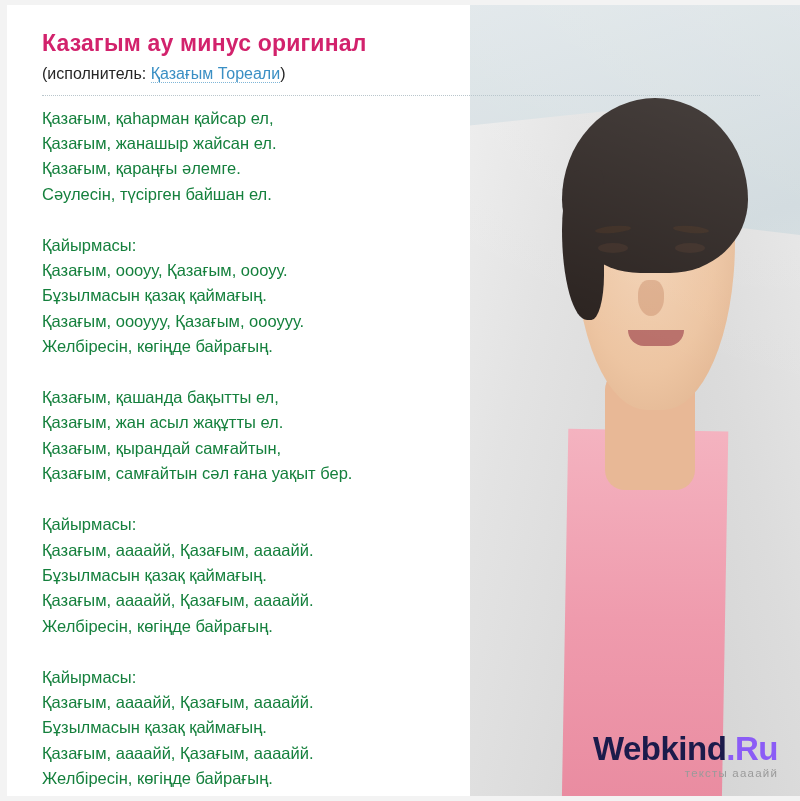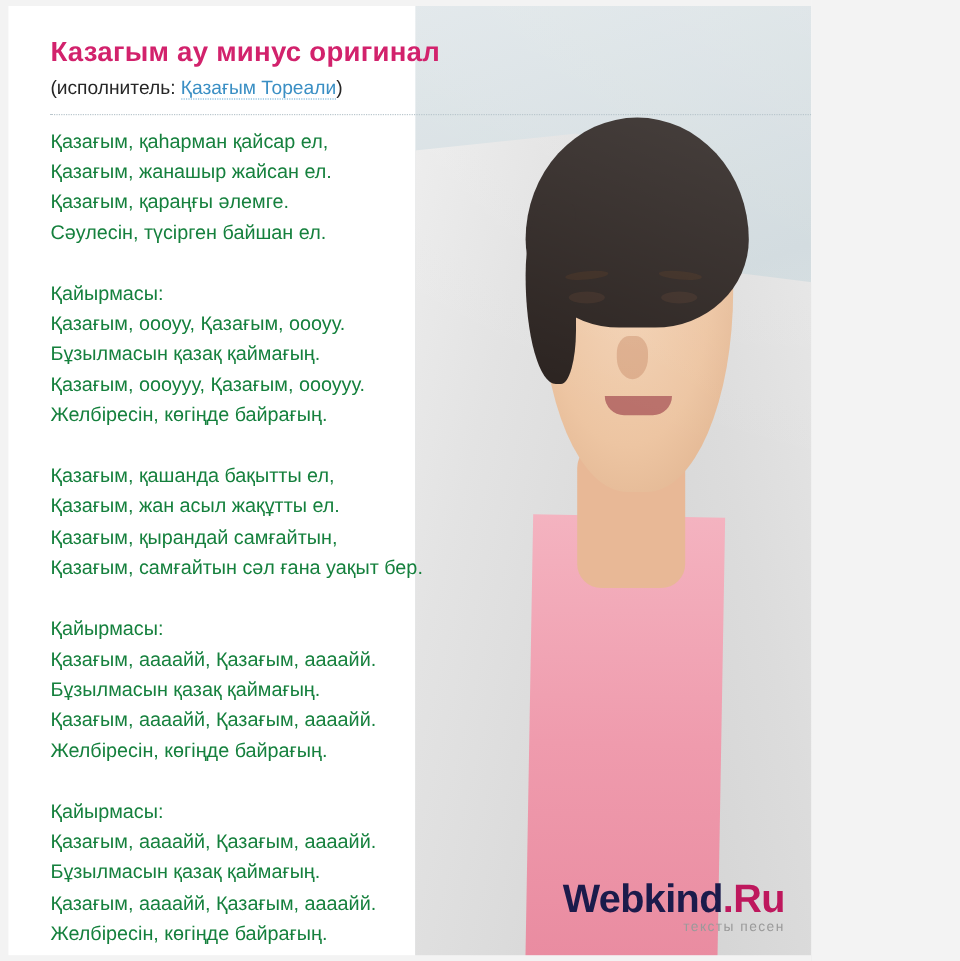--- a/index.html
+++ b/index.html
@@ -8,21 +8,21 @@
   }
   body {
     width: 800px;
     height: 801px;
     background: #f3f3f3;
     font-family: "Liberation Sans", sans-serif;
     overflow: hidden;
   }
   .page {
     position: relative;
-    width: 676px;
+    width: 800px;
     height: 801px;
     background: #ffffff;
     overflow: hidden;
   }
   
   .photo {
     position: absolute;
     top: 0;
     right: 0;
     width: 330px;
@@ -194,21 +194,21 @@
     text-align: right;
     line-height: 1;
   }
   .logo .word {
     font-size: 33px;
     font-weight: bold;
     color: #1b1b4b;
     letter-spacing: -0.5px;
   }
   .logo .word .ru {
-    color: #be185d;
+    color: #8b5cf6;
   }
   .logo .sub {
     font-size: 11.5px;
     color: #9a9a9a;
     letter-spacing: 1.2px;
     margin-top: 3px;
   }
   .edge-left {
     position: absolute;
     left: 0; top: 0; bottom: 0;
@@ -282,19 +282,19 @@
 
 Қайырмасы:
 Қазағым, аааайй, Қазағым, аааайй.
 Бұзылмасын қазақ қаймағың.
 Қазағым, аааайй, Қазағым, аааайй.
 Желбіресін, көгіңде байрағың.</pre>
   </div>
 
   <div class="logo">
     <div class="word"><span>Webkind</span><span class="ru">.Ru</span></div>
-    <div class="sub">тексты песен</div>
+    <div class="sub">тексты аааайй</div>
   </div>
 
   <div class="edge-left"></div>
   <div class="edge-top"></div>
   <div class="edge-bottom"></div>
 </div>
 
 </body></html>

